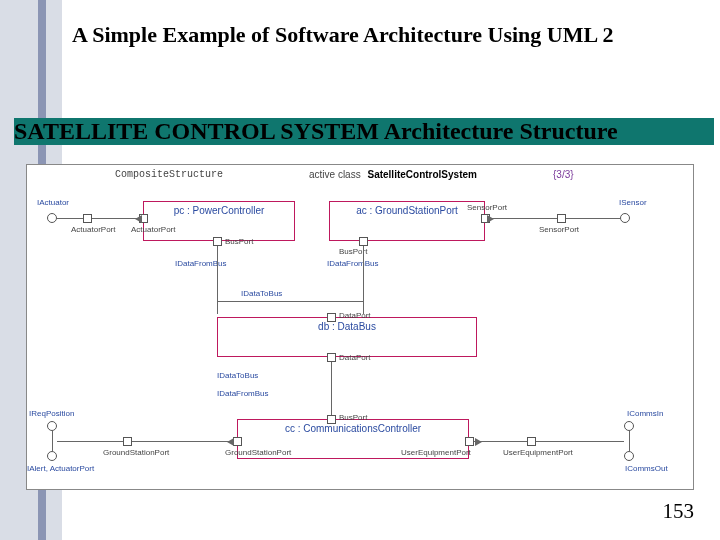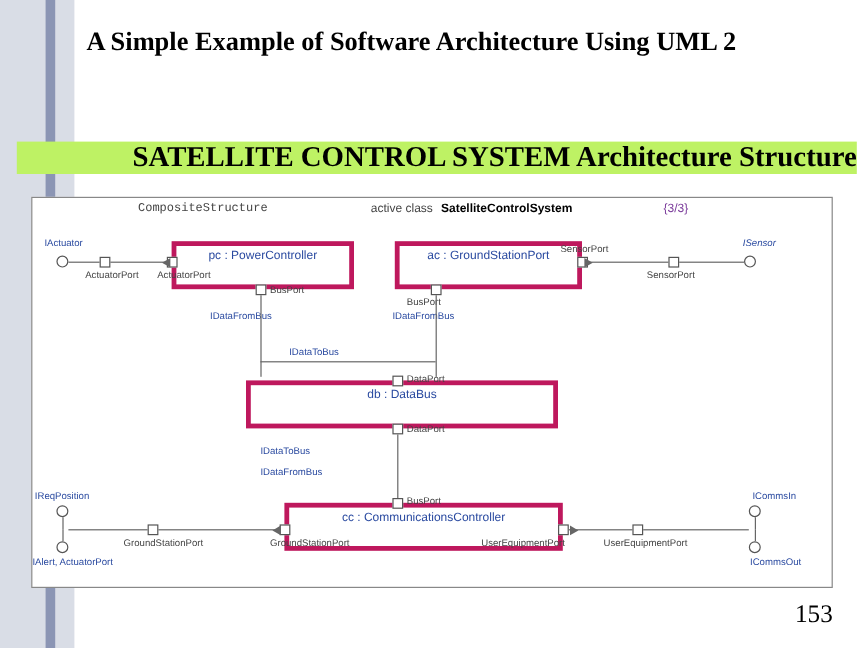--- a/index.html
+++ b/index.html
@@ -30,22 +30,21 @@
     font-size: 22px;
     line-height: 1.2;
     color: #000;
   }
   .subtitle {
     position: absolute;
     left: 14px; top: 118px;
     width: 700px;
     font-size: 24px;
     color: #000;
-    background: #bef264;
-    text-align: right;
+    background: #0f766e;
   }
   .page-num {
     position: absolute;
     right: 26px; bottom: 16px;
     font-size: 21px;
     color: #000;
   }
   .diagram-frame {
     position: absolute;
     left: 26px; top: 164px;
@@ -55,21 +54,21 @@
     font-family: Arial, Helvetica, sans-serif;
   }
   
   .lbl { position: absolute; font-size: 10px; color: #444; white-space: nowrap; }
   .lbl.mini { font-size: 8px; }
   .blue { color: #2a4aa0; }
   .purple { color: #7a3a9a; }
   
   .comp {
     position: absolute;
-    border: 4px solid #be185d;
+    border: 1px solid #be185d;
     background: #fff;
   }
   .comp .hdr {
     position: absolute; top: 3px; left: 0; right: 0;
     text-align: center;
     font-size: 10px; color: #2a4aa0;
   }
   
   .port {
     position: absolute;
@@ -136,30 +135,30 @@
   </div>
   <div class="port" style="left:454px; top:49px;"></div>
   <span class="lbl mini" style="left:440px; top:38px;">SensorPort</span>
   <div class="port" style="left:332px; top:72px;"></div>
   <span class="lbl mini" style="left:312px; top:82px;">BusPort</span>
 
   <div class="ln hln" style="left:463px; top:53px; width:130px;"></div>
   <div class="port" style="left:530px; top:49px;"></div>
   <span class="lbl mini" style="left:512px; top:60px;">SensorPort</span>
   <div class="lolli" style="left:593px; top:48px;"></div>
-  <span class="lbl mini blue" style="left:592px; top:33px;font-style:italic;">ISensor</span>
+  <span class="lbl mini blue" style="left:592px; top:33px;">ISensor</span>
 
   <span class="lbl mini blue" style="left:148px; top:94px;">IDataFromBus</span>
   <div class="ln vln" style="left:190px; top:81px; height:68px;"></div>
   <span class="lbl mini blue" style="left:300px; top:94px;">IDataFromBus</span>
   <div class="ln vln" style="left:336px; top:81px; height:68px;"></div>
   <div class="ln hln" style="left:190px; top:136px; width:146px;"></div>
   <span class="lbl mini blue" style="left:214px; top:124px;">IDataToBus</span>
 
-  <div class="comp" style="left:178px; top:152px; width:260px; height:40px;">
+  <div class="comp" style="left:190px; top:152px; width:260px; height:40px;">
     <div class="hdr">db : DataBus</div>
   </div>
   <div class="port" style="left:300px; top:148px;"></div>
   <span class="lbl mini" style="left:312px; top:146px;">DataPort</span>
   <div class="port" style="left:300px; top:188px;"></div>
   <span class="lbl mini" style="left:312px; top:188px;">DataPort</span>
 
   <div class="ln vln" style="left:304px; top:197px; height:54px;"></div>
   <span class="lbl mini blue" style="left:190px; top:206px;">IDataToBus</span>
   <span class="lbl mini blue" style="left:190px; top:224px;">IDataFromBus</span>

